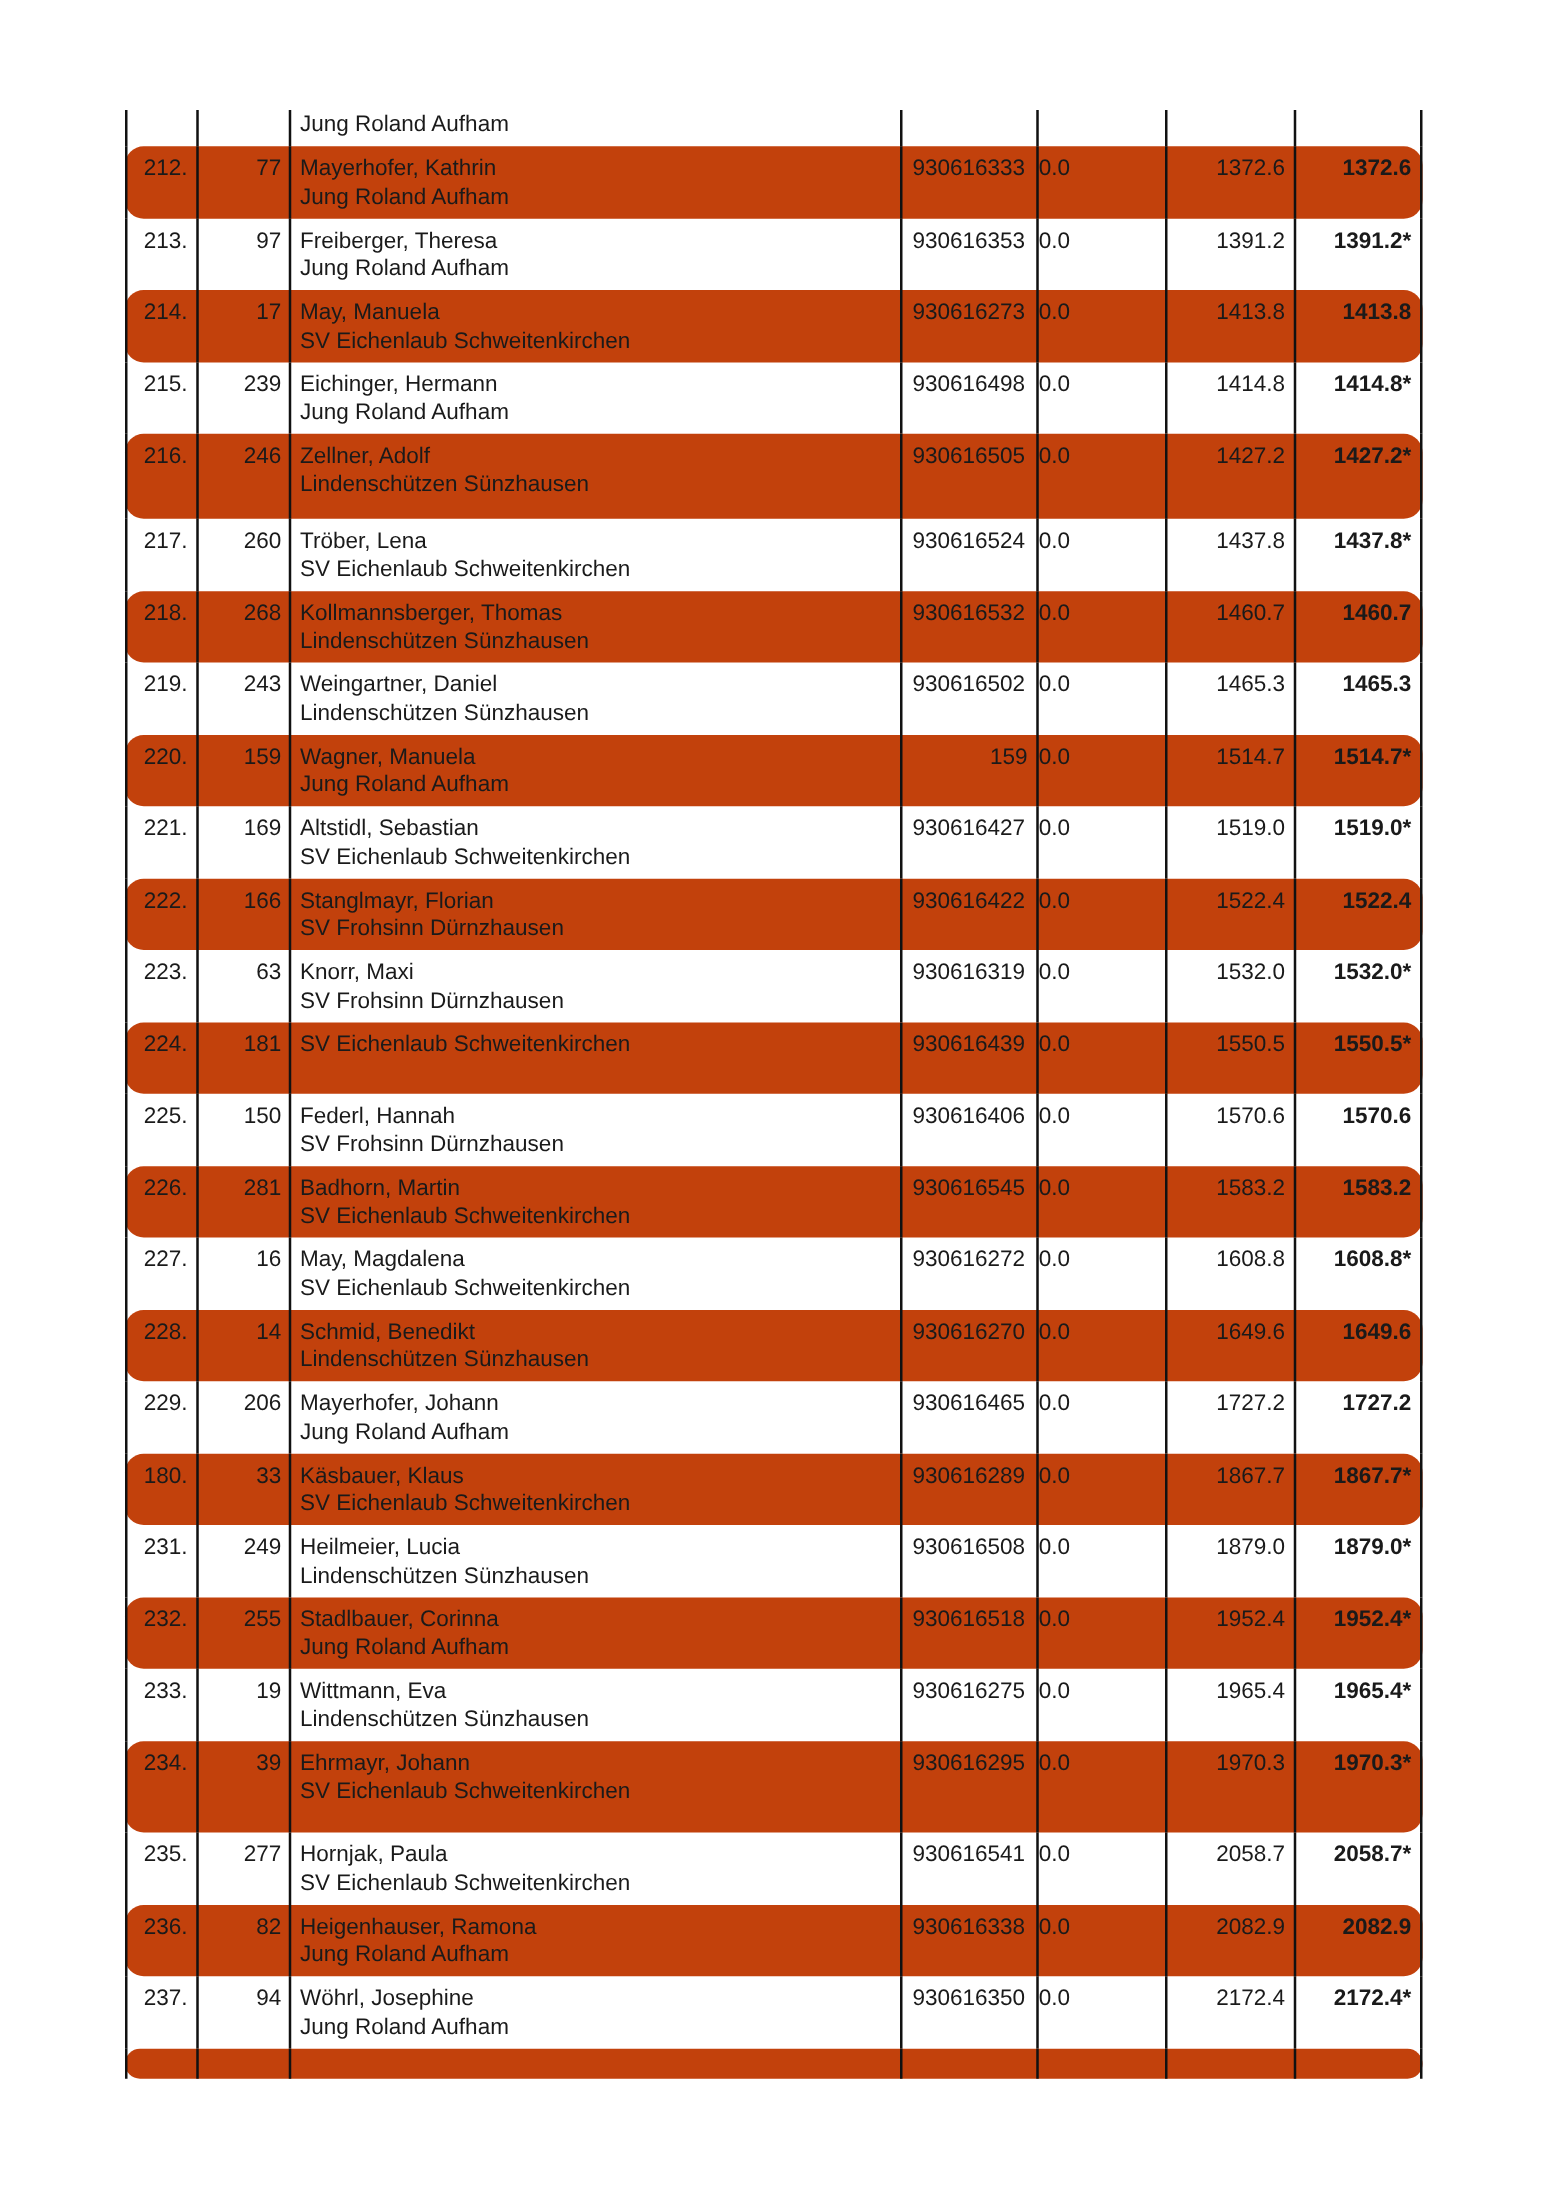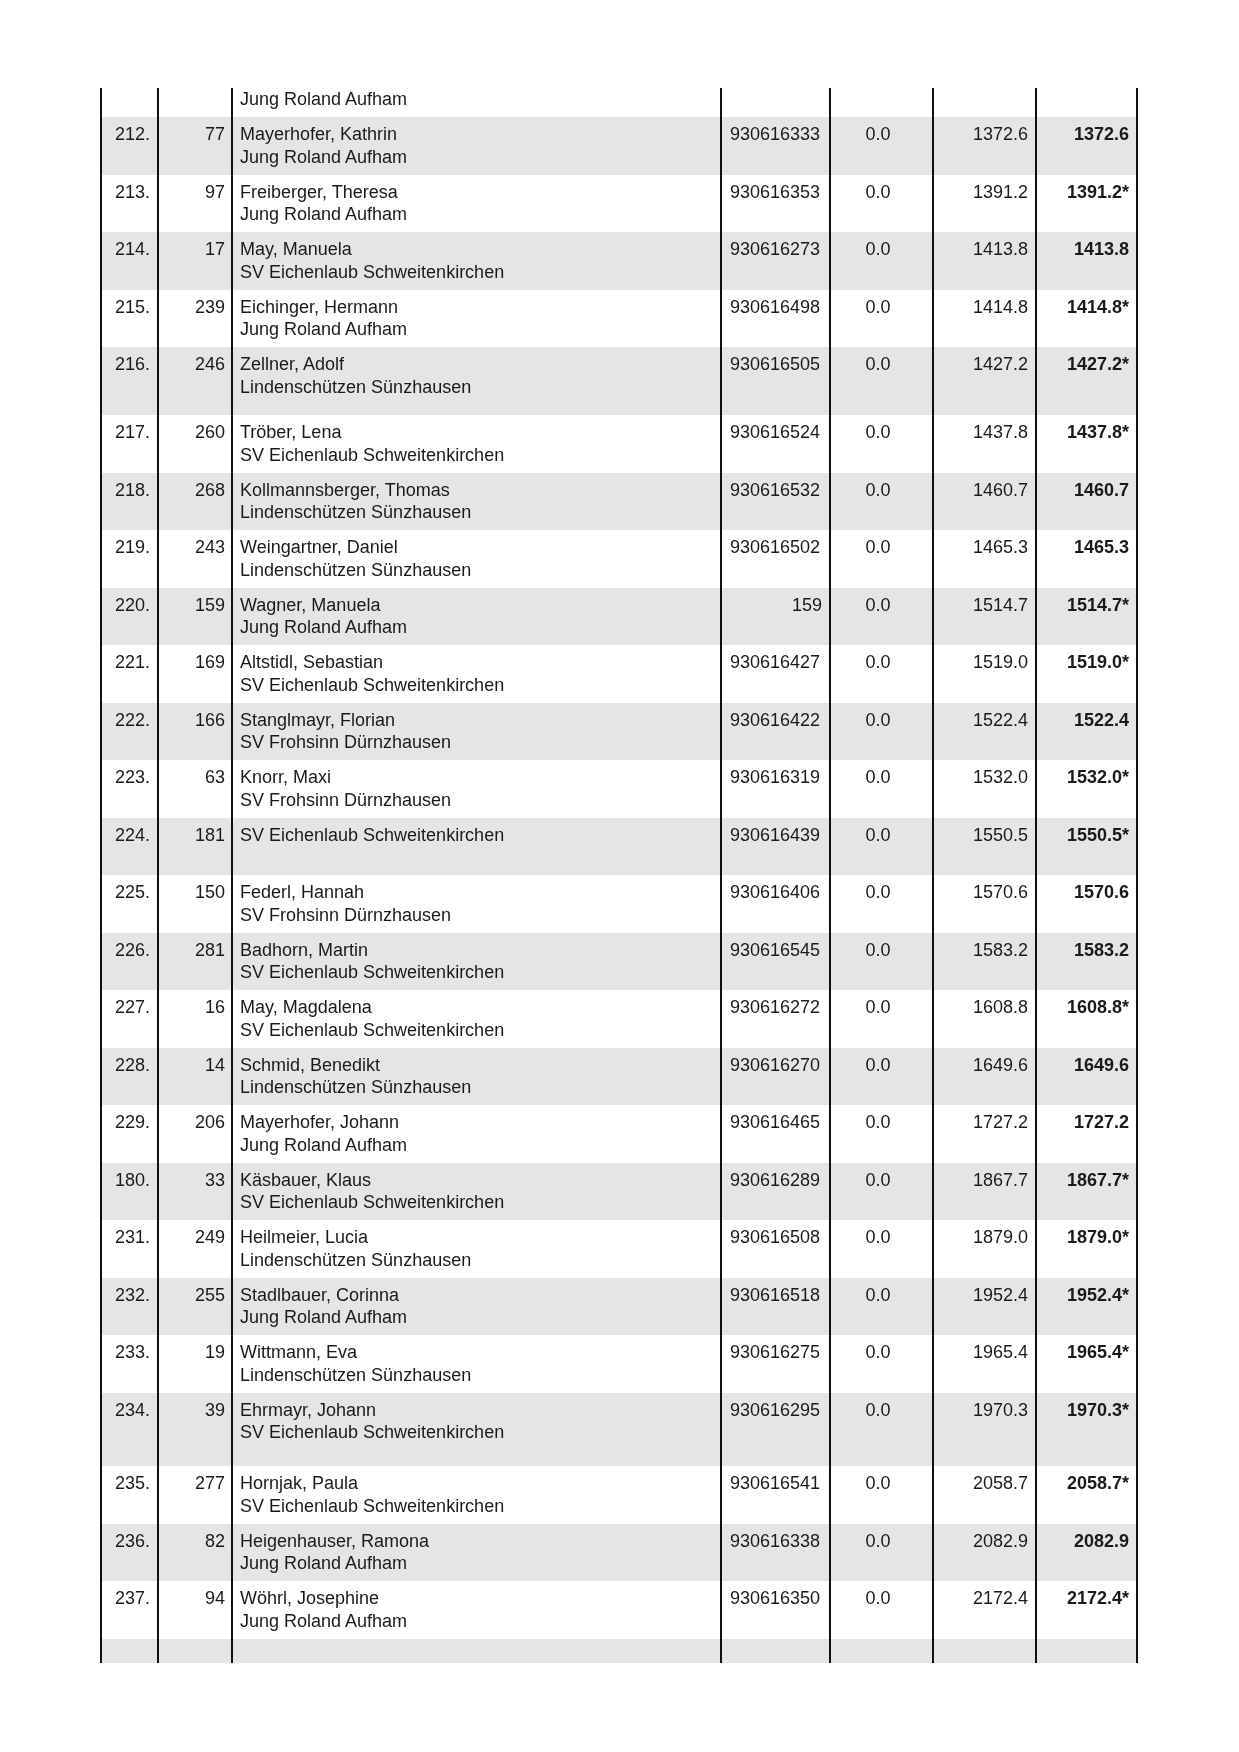--- a/index.html
+++ b/index.html
@@ -1,32 +1,32 @@
 <!DOCTYPE html>
 <html><head>
 <meta charset="utf-8">
 <style>
   html, body { margin: 0; padding: 0; background: #ffffff; }
   body { width: 1239px; height: 1752px; position: relative; overflow: hidden;
          font-family: "Liberation Sans", "DejaVu Sans", sans-serif; color: #1a1a1a; }
   .table { position: absolute; left: 100px; top: 88px; width: 1038px; }
   .row { position: relative; display: flex; height: 57.5px; box-sizing: border-box; }
-  .row.gray { background: #e5e5e5; }
+  .row.gray { background: #c2410c; border-radius: 15px; }
   .row.tall16 { height: 68px; }
   .row.tall34 { height: 73.5px; }
   .row.top { height: 29px; }
   .row.tail { height: 24px; }
   .cell { box-sizing: border-box; border-left: 2px solid #111; height: 100%;
           padding-top: 6px; font-size: 18px; line-height: 22.5px; white-space: nowrap; overflow: hidden; }
   .c-rank { width: 57px; text-align: right; padding-right: 7px; }
   .c-start { width: 74px; text-align: right; padding-right: 6px; }
   .c-name { width: 489px; padding-left: 7px; }
   .c-id { width: 109px; padding-left: 8px; }
   .c-id.right { text-align: right; padding-right: 7px; padding-left: 0; }
-  .c-a { width: 103px; text-align: center; padding-right: 7px; }
+  .c-a { width: 103px; text-align: left; padding-right: 7px; }
   .c-b { width: 103px; text-align: right; padding-right: 7px; }
   .c-total { width: 103px; text-align: right; padding-right: 7px; font-weight: bold;
              border-right: 2px solid #111; }
   .name { font-weight: normal; display: block; }
   .club { display: block; }
   .row.top .cell { padding-top: 0; }
 </style>
 </head>
 <body>
 

